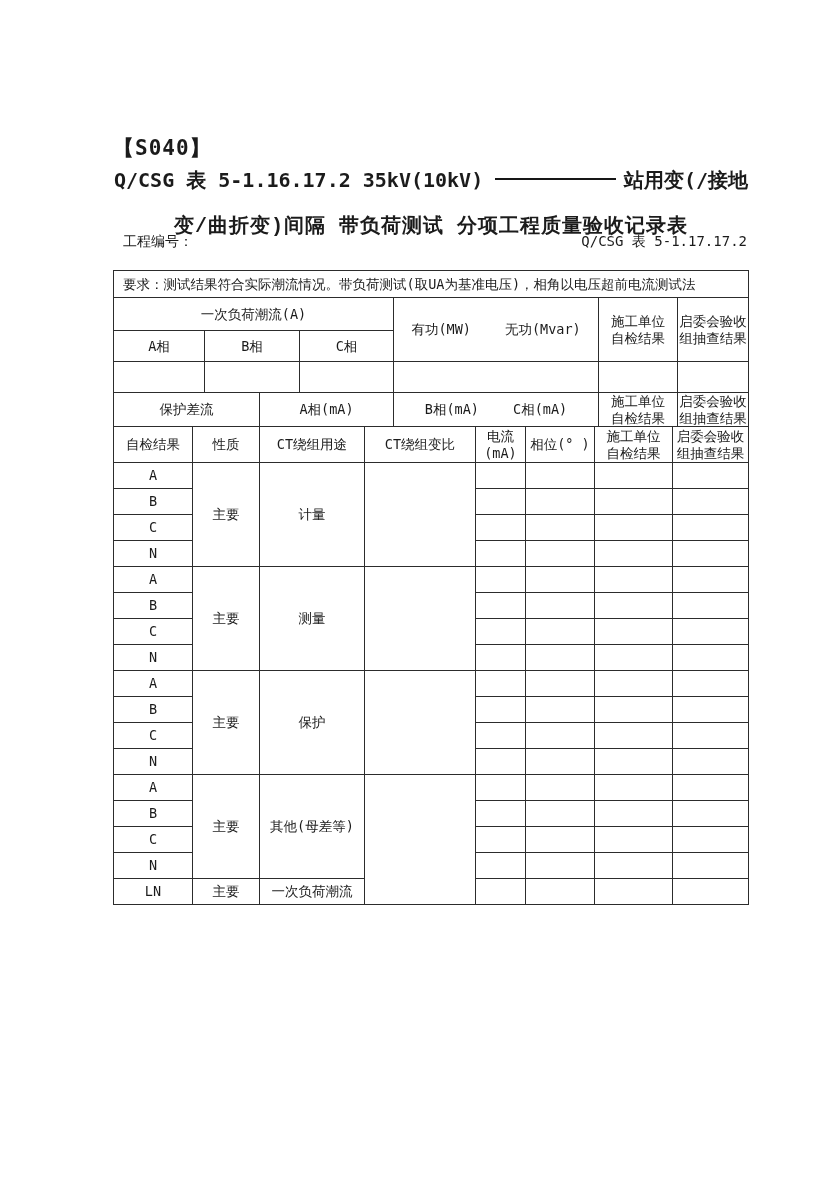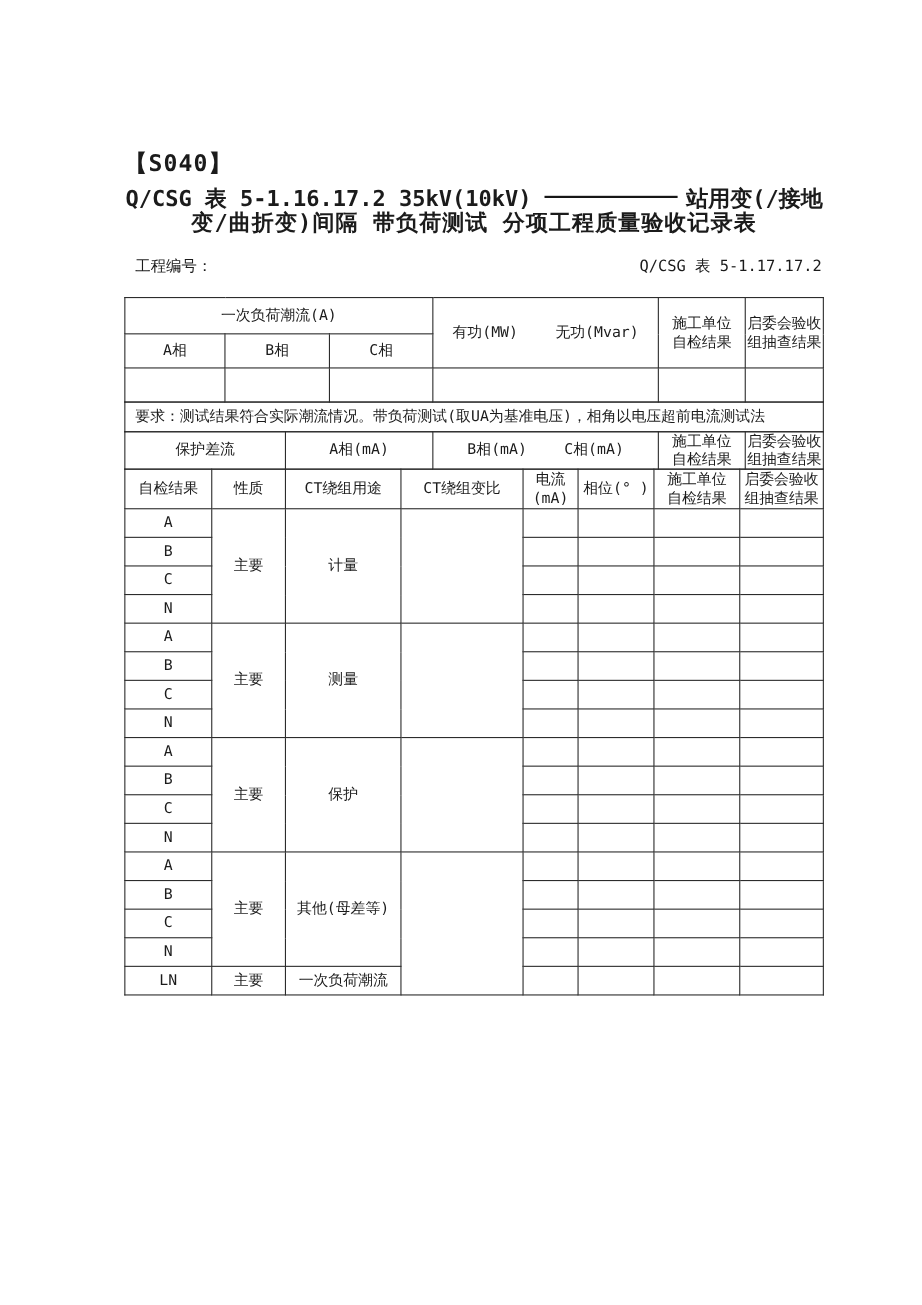--- a/index.html
+++ b/index.html
@@ -6,22 +6,22 @@
   body{
     width:838px;height:1186px;background:#ffffff;position:relative;
     font-family:"DejaVu Sans Mono","DejaVu Sans",sans-serif;
     color:#1b1b1b;
   }
   .abs{position:absolute;}
   #tag{left:113px;top:134px;font-size:21px;font-weight:bold;letter-spacing:1px;}
   #title1{left:114px;top:167px;width:634px;display:flex;align-items:center;
           font-size:20px;font-weight:bold;white-space:nowrap;}
   #title1 .fill{flex:1;min-width:60px;border-bottom:2px solid #161616;margin:0 8px 3px 12px;}
-  #title2{left:114px;top:189px;width:634px;text-align:center;font-size:20px;
-          font-weight:bold;letter-spacing:1px;}
+  #title2{left:114px;top:212px;width:634px;text-align:center;font-size:20px;
+          font-weight:bold;letter-spacing:1px;font-family:Liberation Mono, monospace;}
   #meta{left:123px;top:233px;width:624px;display:flex;justify-content:space-between;
         font-size:14px;}
   #formtable{left:113px;top:270px;}
   table{border-collapse:collapse;table-layout:fixed;width:635px;}
   table+table{margin-top:-1px;}
   td{border:1px solid #2c2c2c;text-align:center;vertical-align:middle;
      font-size:13.5px;line-height:1.22;padding:0;overflow:hidden;}
   .ml{white-space:pre-line;}
   .left{text-align:left;padding:0 9px;}
   .top-left{vertical-align:top;text-align:left;padding:7px 9px;}
@@ -45,20 +45,31 @@
 
 <div class="abs" id="meta">
   <span>工程编号：</span>
   <span>Q/CSG 表 5-1.17.17.2</span>
 </div>
 
 <div class="abs" id="formtable">
 
   <table>
     <colgroup>
+        <col style="width:635px">
+      </colgroup>
+    <tbody>
+        <tr class="r27">
+      <td class="left">要求：测试结果符合实际潮流情况。带负荷测试(取UA为基准电压)，相角以电压超前电流测试法</td>
+    </tr>
+  </tbody>
+    </table>
+
+  <table>
+    <colgroup>
       <col style="width:91px">
         <col style="width:95px">
         <col style="width:94px">
       <col style="width:205px">
         <col style="width:79px">
         <col style="width:71px">
     </colgroup>
     <tbody>
         <tr class="r33">
       <td colspan="3">一次负荷潮流(A)</td>
@@ -78,31 +89,20 @@
       <td>B相</td>
       <td>C相</td>
     </tr>
     <tr class="r31">
       <td></td>
       <td></td>
       <td></td>
       <td></td>
       <td></td>
       <td></td>
-    </tr>
-  </tbody>
-    </table>
-
-  <table>
-    <colgroup>
-        <col style="width:635px">
-      </colgroup>
-    <tbody>
-        <tr class="r27">
-      <td class="left">要求：测试结果符合实际潮流情况。带负荷测试(取UA为基准电压)，相角以电压超前电流测试法</td>
     </tr>
   </tbody>
     </table>
 
   <table>
     <colgroup>
       <col style="width:146px">
         <col style="width:134px">
         <col style="width:205px">
       <col style="width:79px">

